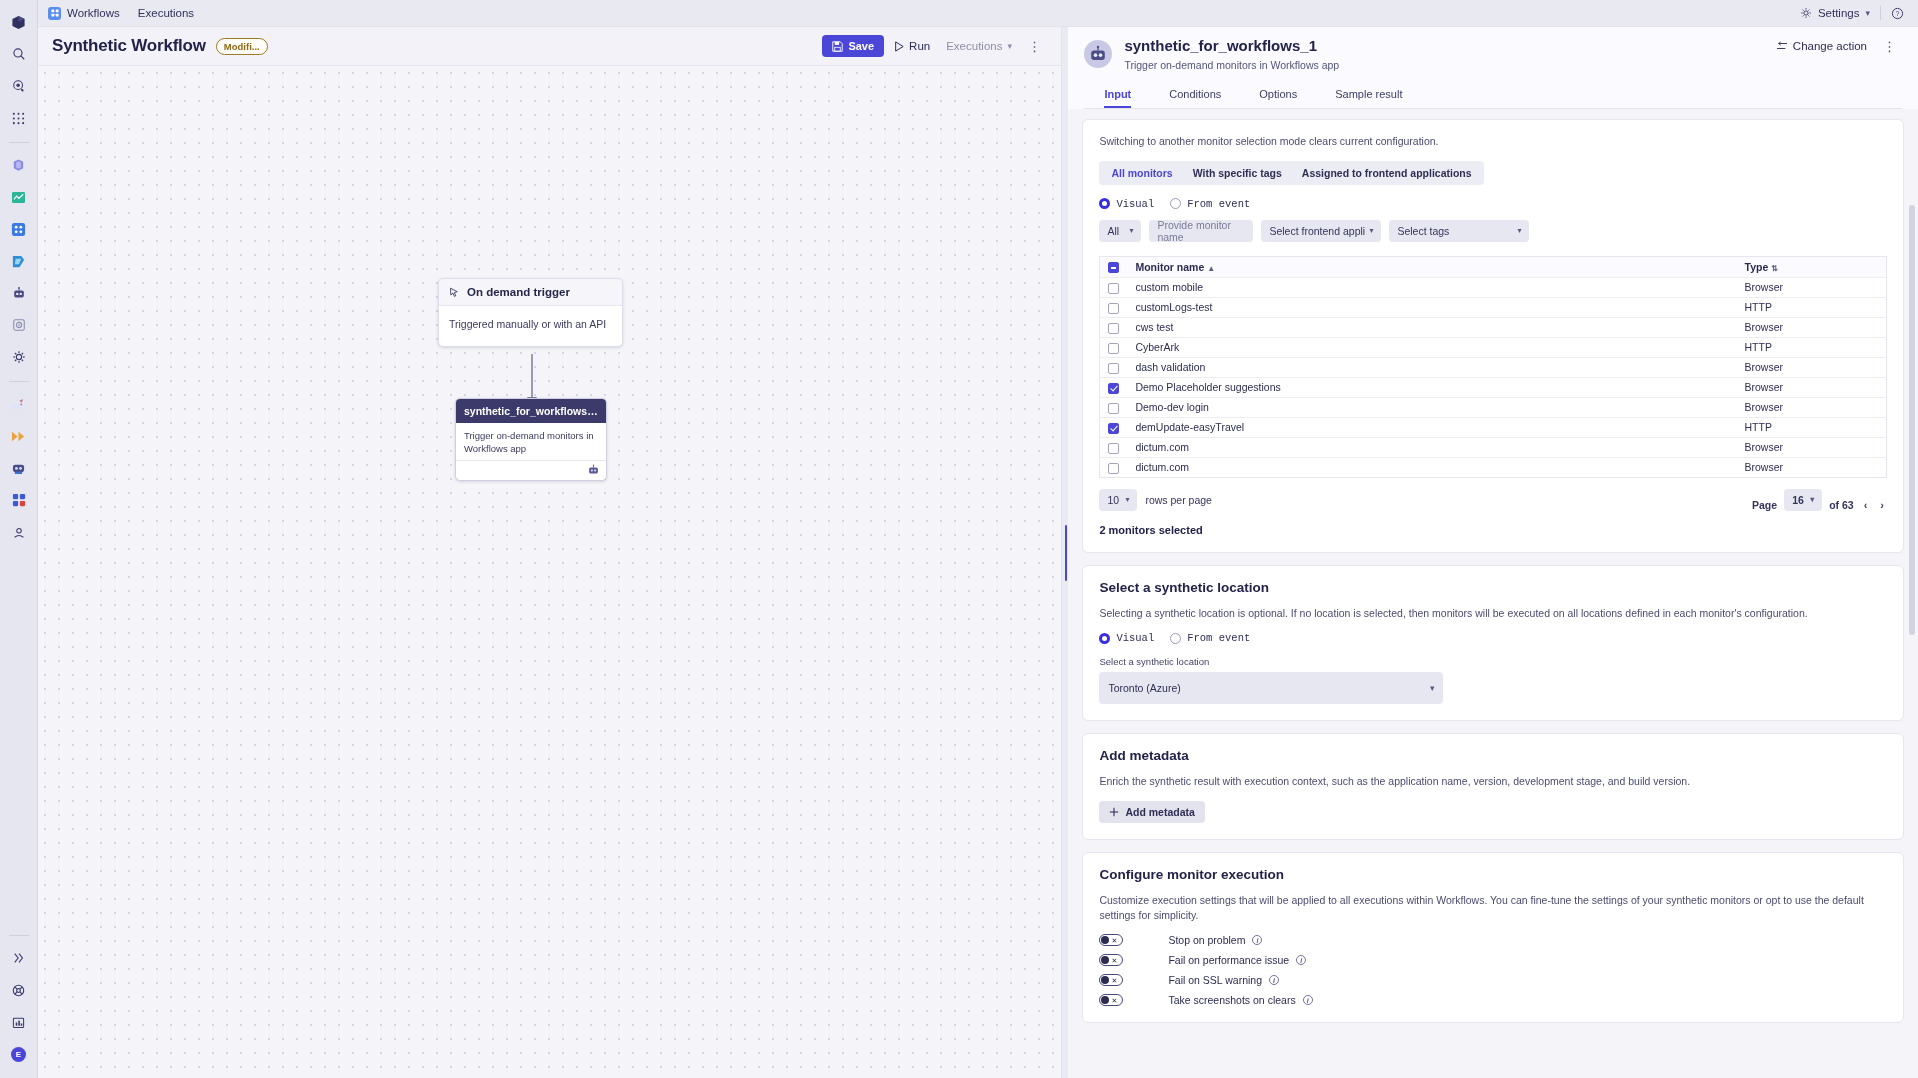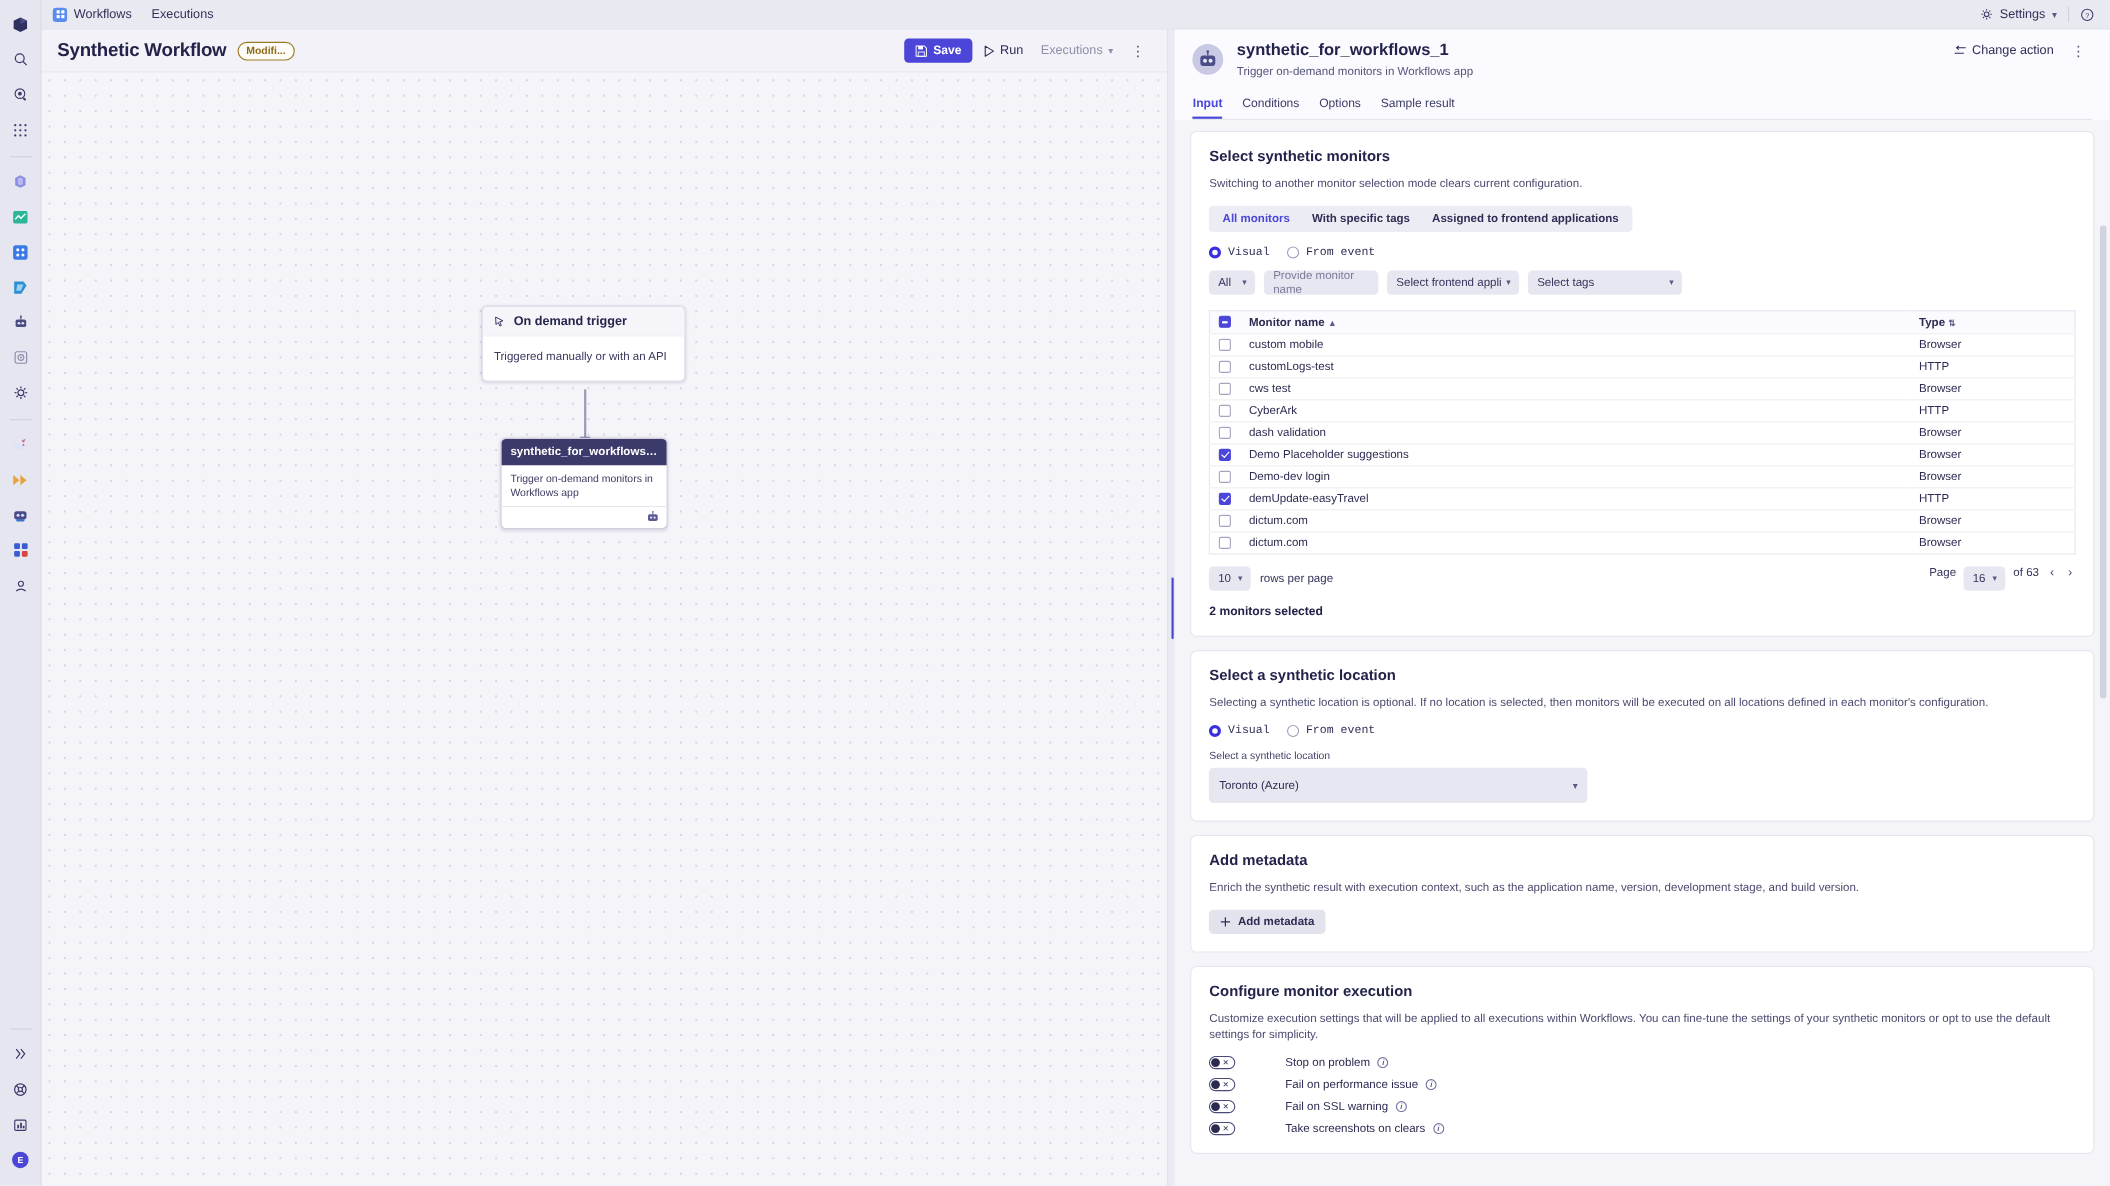--- a/index.html
+++ b/index.html
@@ -136,20 +136,21 @@
     background: #c9c9e6; display: flex; align-items: center; justify-content: center;
     font-size: 14px; flex: 0 0 auto; margin-top: 3px;
   }
   .ph-title { font-size: 15px; font-weight: 600; color: #22224a; }
   .ph-sub { font-size: 10.5px; color: #55557a; margin-top: 5px; }
   .ph-actions { margin-left: auto; display: flex; align-items: center; gap: 4px; }
   .tabs { display: flex; gap: 18px; margin-top: 14px; border-bottom: 1px solid #e3e3ee; }
   .tab {
     font-size: 11px; color: #3d3d66; padding: 3px 0 6px; cursor: pointer;
     border-bottom: 2px solid transparent;
+    margin-left: 20px;
   }
   .tab.active { color: #4b46d8; border-bottom-color: #4b46d8; font-weight: 600; }
 
   .panel-body { flex: 1 1 auto; overflow: hidden; padding: 10px 14px 0 14px; position: relative; }
   .card {
     background: #fff; border: 1px solid #e6e6f0; border-radius: 6px;
     padding: 14px 16px 16px; margin-bottom: 12px;
   }
   .card h3 { font-size: 13.5px; font-weight: 700; color: #22224a; margin-bottom: 11px; }
   .card p.desc { font-size: 10.5px; color: #4b4b70; margin-bottom: 12px; line-height: 1.4; }
@@ -197,21 +198,21 @@
     content: ""; position: absolute; left: 3px; top: 0.5px; width: 3px; height: 6px;
     border: solid #fff; border-width: 0 1.5px 1.5px 0; transform: rotate(42deg);
   }
   .chk.ind { background: #4b46d8; border-color: #4b46d8; position: relative; }
   .chk.ind::after {
     content: ""; position: absolute; left: 2px; top: 4px; width: 5px; height: 1.5px; background: #fff;
   }
   .sort { font-size: 8px; color: #5c5c85; margin-left: 3px; }
 
   .pager { display: flex; align-items: center; margin-top: 11px; font-size: 10.5px; color: #34345c; }
-  .pager .right { margin-left: auto; display: flex; align-items: flex-start; gap: 7px; }
+  .pager .right { margin-left: auto; display: flex; align-items: flex-end; gap: 7px; font-weight: bold; }
   .pgbtn { color: #3b3b66; cursor: pointer; font-size: 11px; padding: 0 3px; }
   .sel-count { font-size: 11px; font-weight: 700; color: #22224a; margin-top: 13px; }
 
   .lbl-small { font-size: 9.5px; color: #44446b; margin-bottom: 5px; }
   .select-wide {
     width: 344px; height: 22px; background: #e7e7f1; border: none; border-radius: 4px;
     display: flex; align-items: center; padding: 16px 9px; font-size: 10.5px;
     color: #2e2e55; cursor: pointer;
   }
   .select-wide .cv { margin-left: auto; font-size: 9px; color: #5a5a80; }
@@ -565,21 +566,20 @@
             <div class="tab active">Input</div>
             <div class="tab">Conditions</div>
             <div class="tab">Options</div>
             <div class="tab">Sample result</div>
           </div>
         </div>
 
         <div class="panel-body">
 
           <div class="card">
-            <h3>Select synthetic monitors</h3>
             <p class="desc">Switching to another monitor selection mode clears current configuration.</p>
 
             <div class="seg">
               <span class="active">All monitors</span>
               <span>With specific tags</span>
               <span>Assigned to frontend applications</span>
             </div>
 
             <div class="radio-row">
               <label class="radio">

